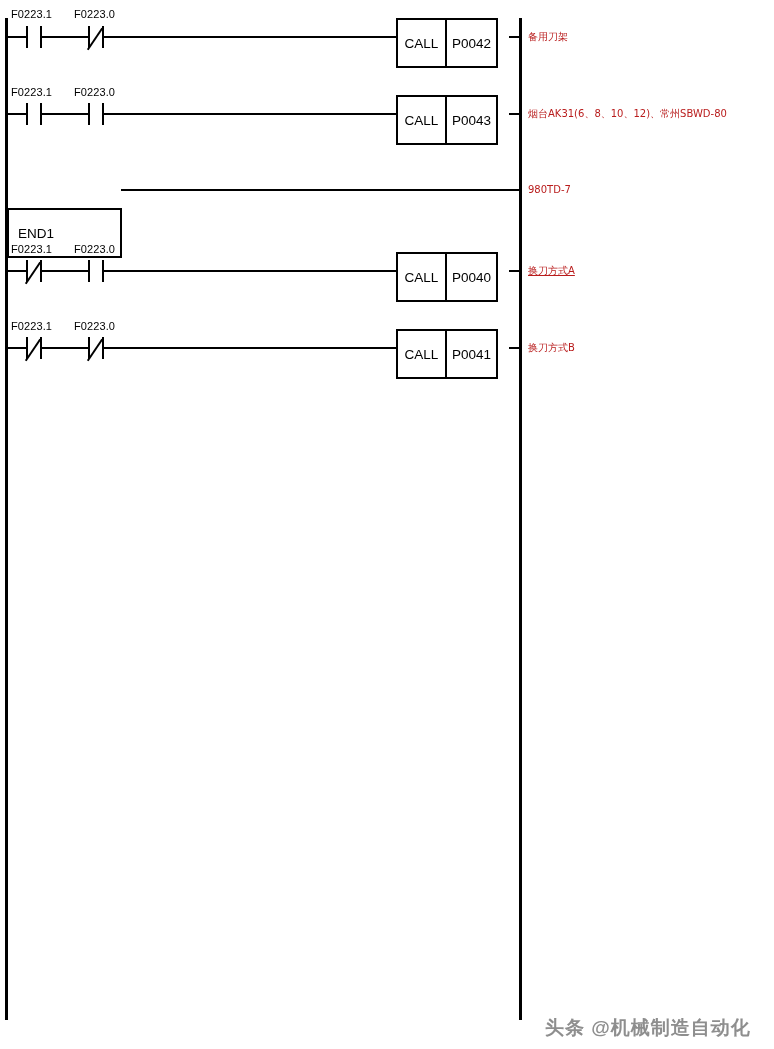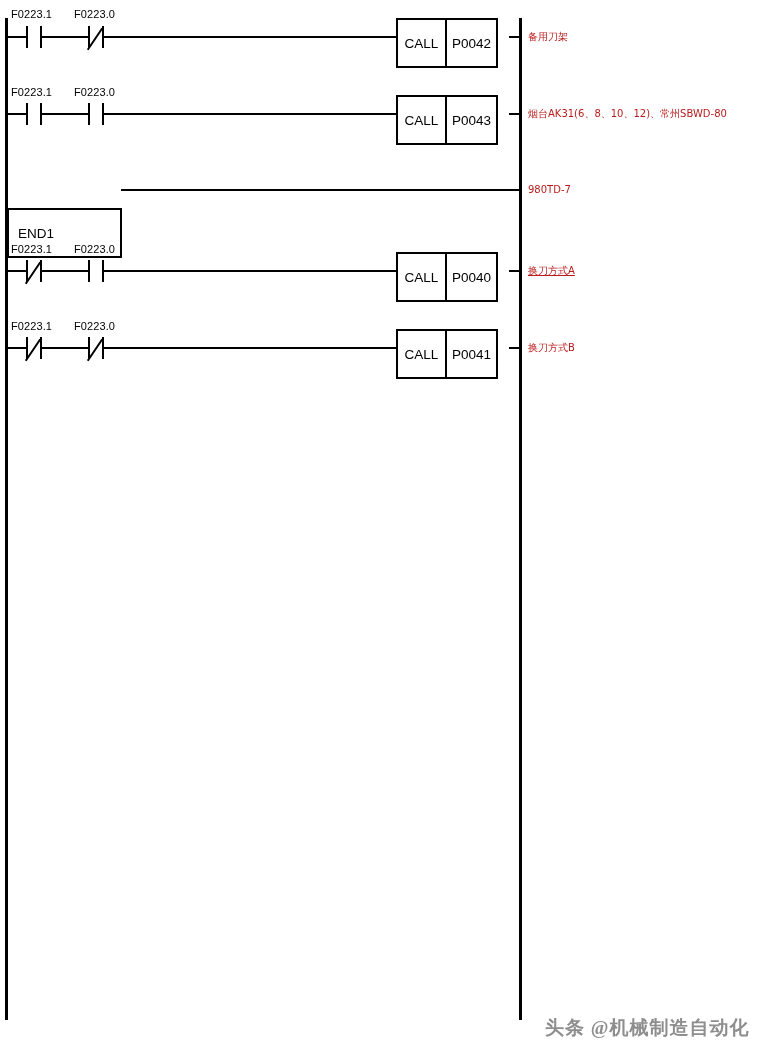--- a/index.html
+++ b/index.html
@@ -126,21 +126,21 @@
   
   .watermark {
     position: absolute;
     left: 545px;
     top: 1015px;
     font-size: 19px;
     font-weight: bold;
     color: #8e8e8e;
     white-space: nowrap;
     letter-spacing: 1px;
-    font-family: Liberation Serif, serif;
+    font-family: Liberation Sans, sans-serif;
   }
 </style>
 </head>
 <body>
 
 <div id="ladder-page">
 
   <div class="rail rail-left"></div>
   <div class="rail rail-right"></div>
 

